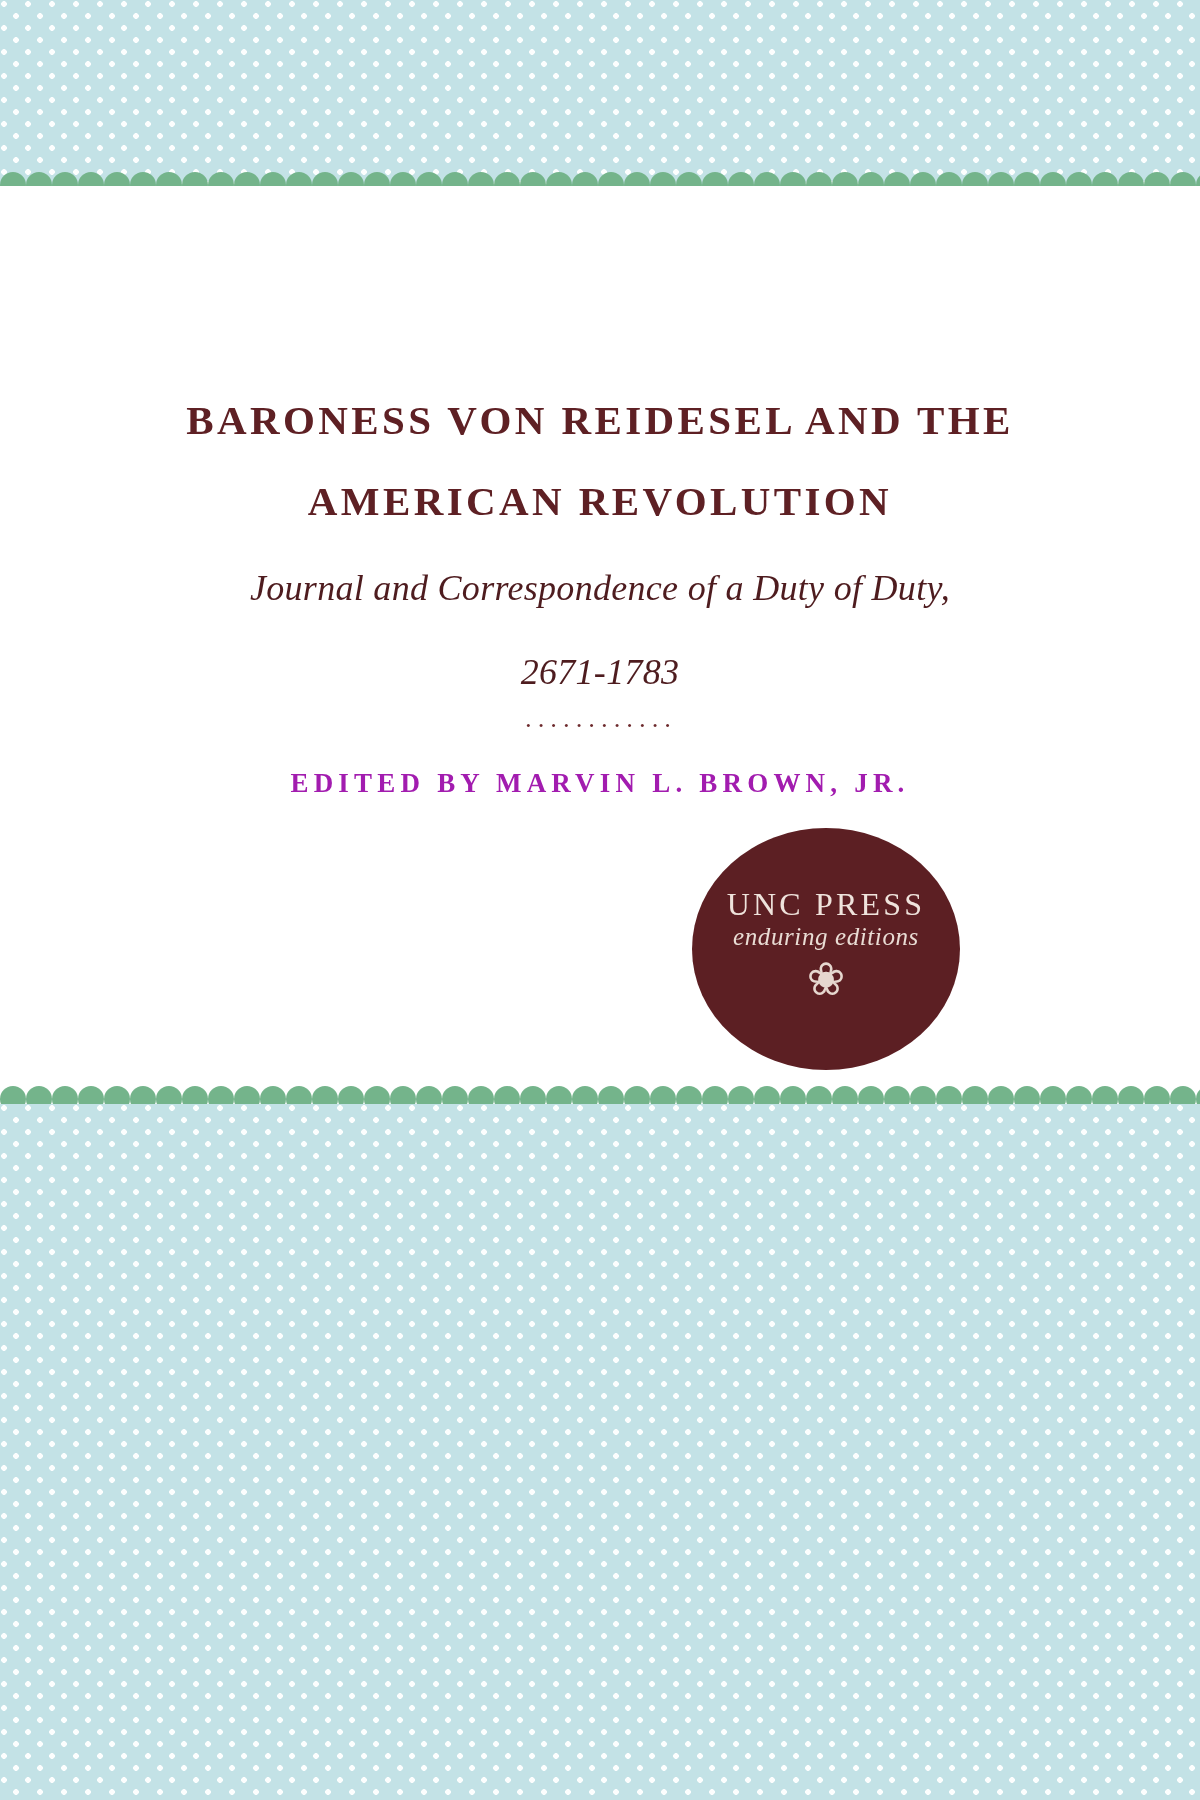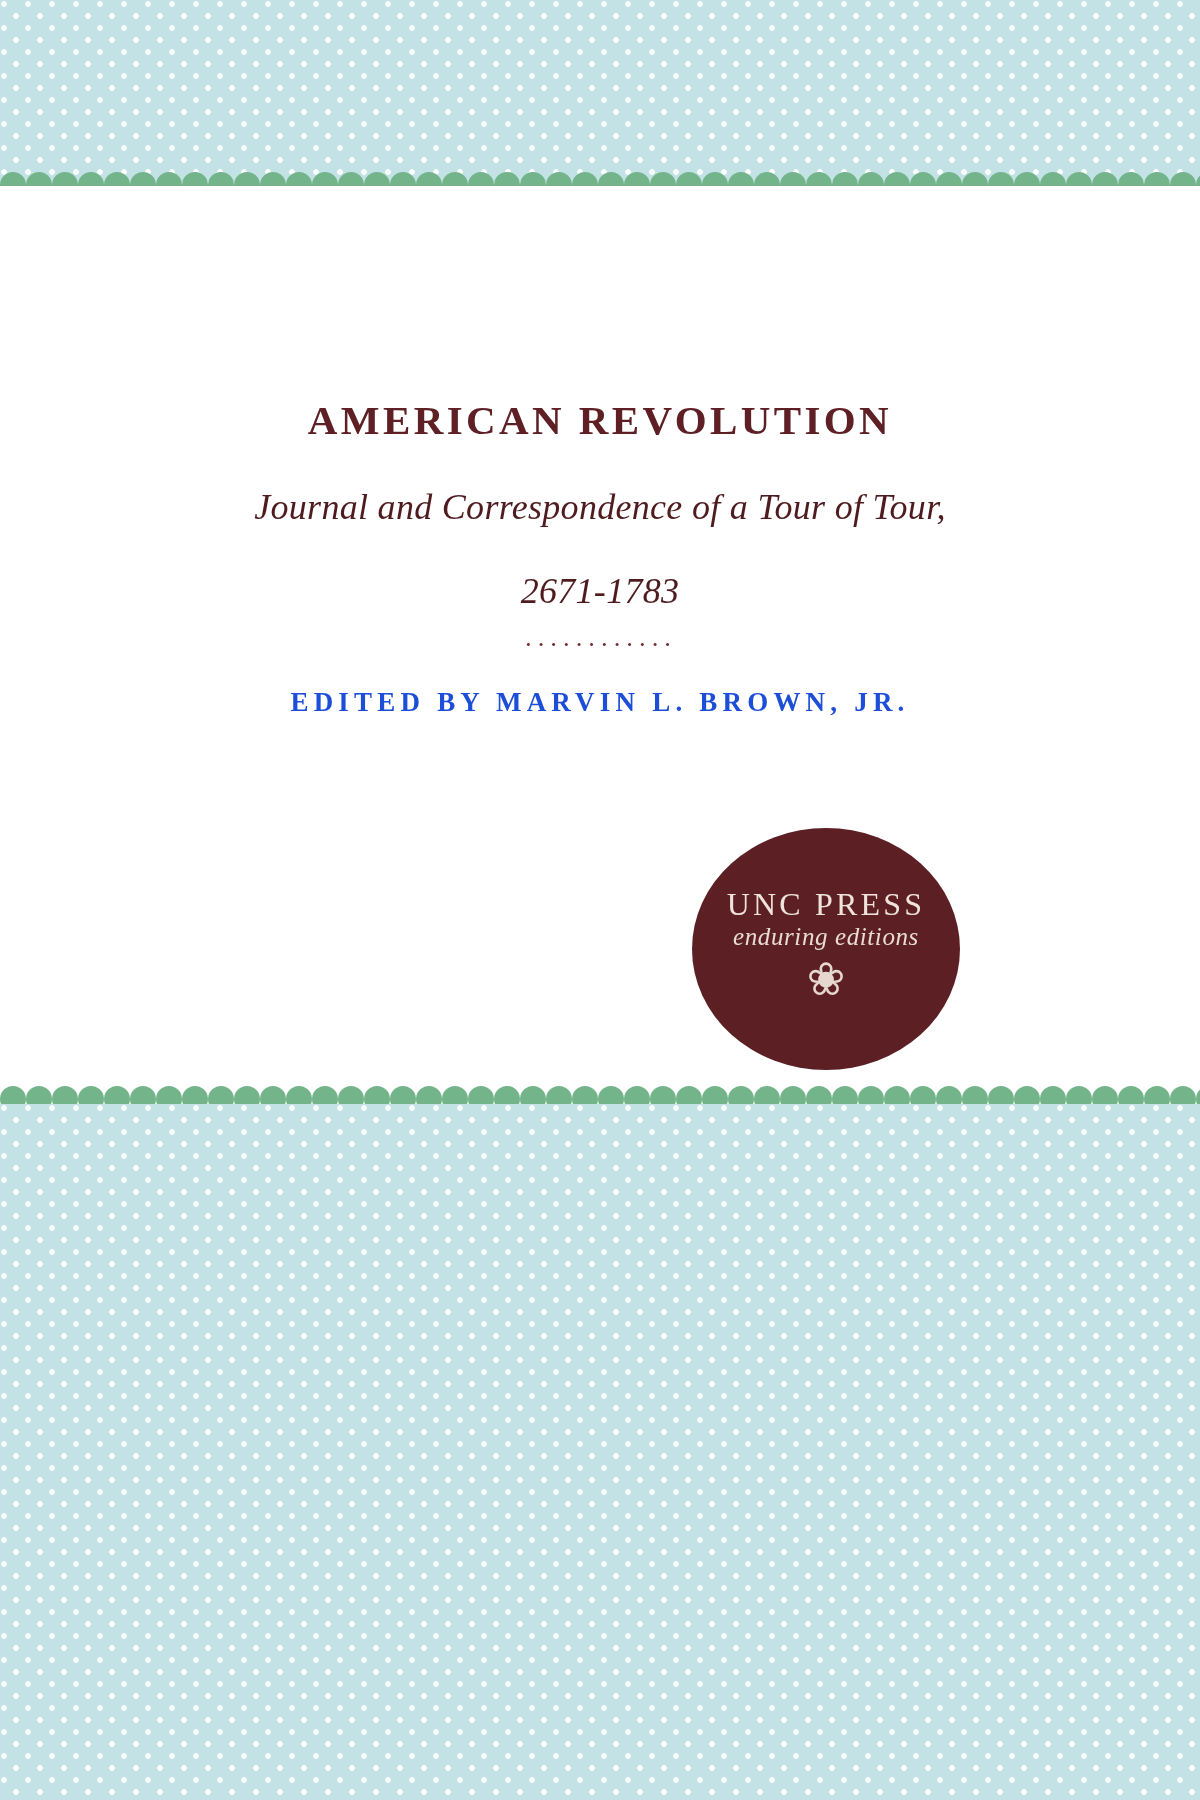--- a/index.html
+++ b/index.html
@@ -110,21 +110,21 @@
     color: #6d2a2d;
     height: 26px;
     line-height: 20px;
   }
 
   #editor {
     margin-top: 26px;
     font-family: "Liberation Serif", serif;
     font-size: 27px;
     letter-spacing: 5.2px;
-    color: #1d4ed8;
+    color: #a21caf;
     font-weight: bold;
     white-space: nowrap;
   }
 
   
   #seal {
     position: absolute;
     left: 692px;
     top: 828px;
     width: 268px;
@@ -210,22 +210,23 @@
       <i></i>
       <i></i>
       <i></i>
       <i></i>
       <i></i>
     </div>
 
   <div id="white-band"></div>
 
   <div id="title-block">
+    <div class="main-title line1">BARONESS VON REIDESEL AND THE</div>
     <div class="main-title line2">AMERICAN REVOLUTION</div>
-    <div class="subtitle line1">Journal and Correspondence of a Tour of Tour,</div>
+    <div class="subtitle line1">Journal and Correspondence of a Duty of Duty,</div>
     <div class="subtitle line2">2671-1783</div>
     <div id="ornament">············</div>
     <div id="editor">EDITED BY MARVIN L. BROWN, JR.</div>
   </div>
 
   <div id="bottom-scallop" class="scallop">
       <i></i>
       <i></i>
       <i></i>
       <i></i>

